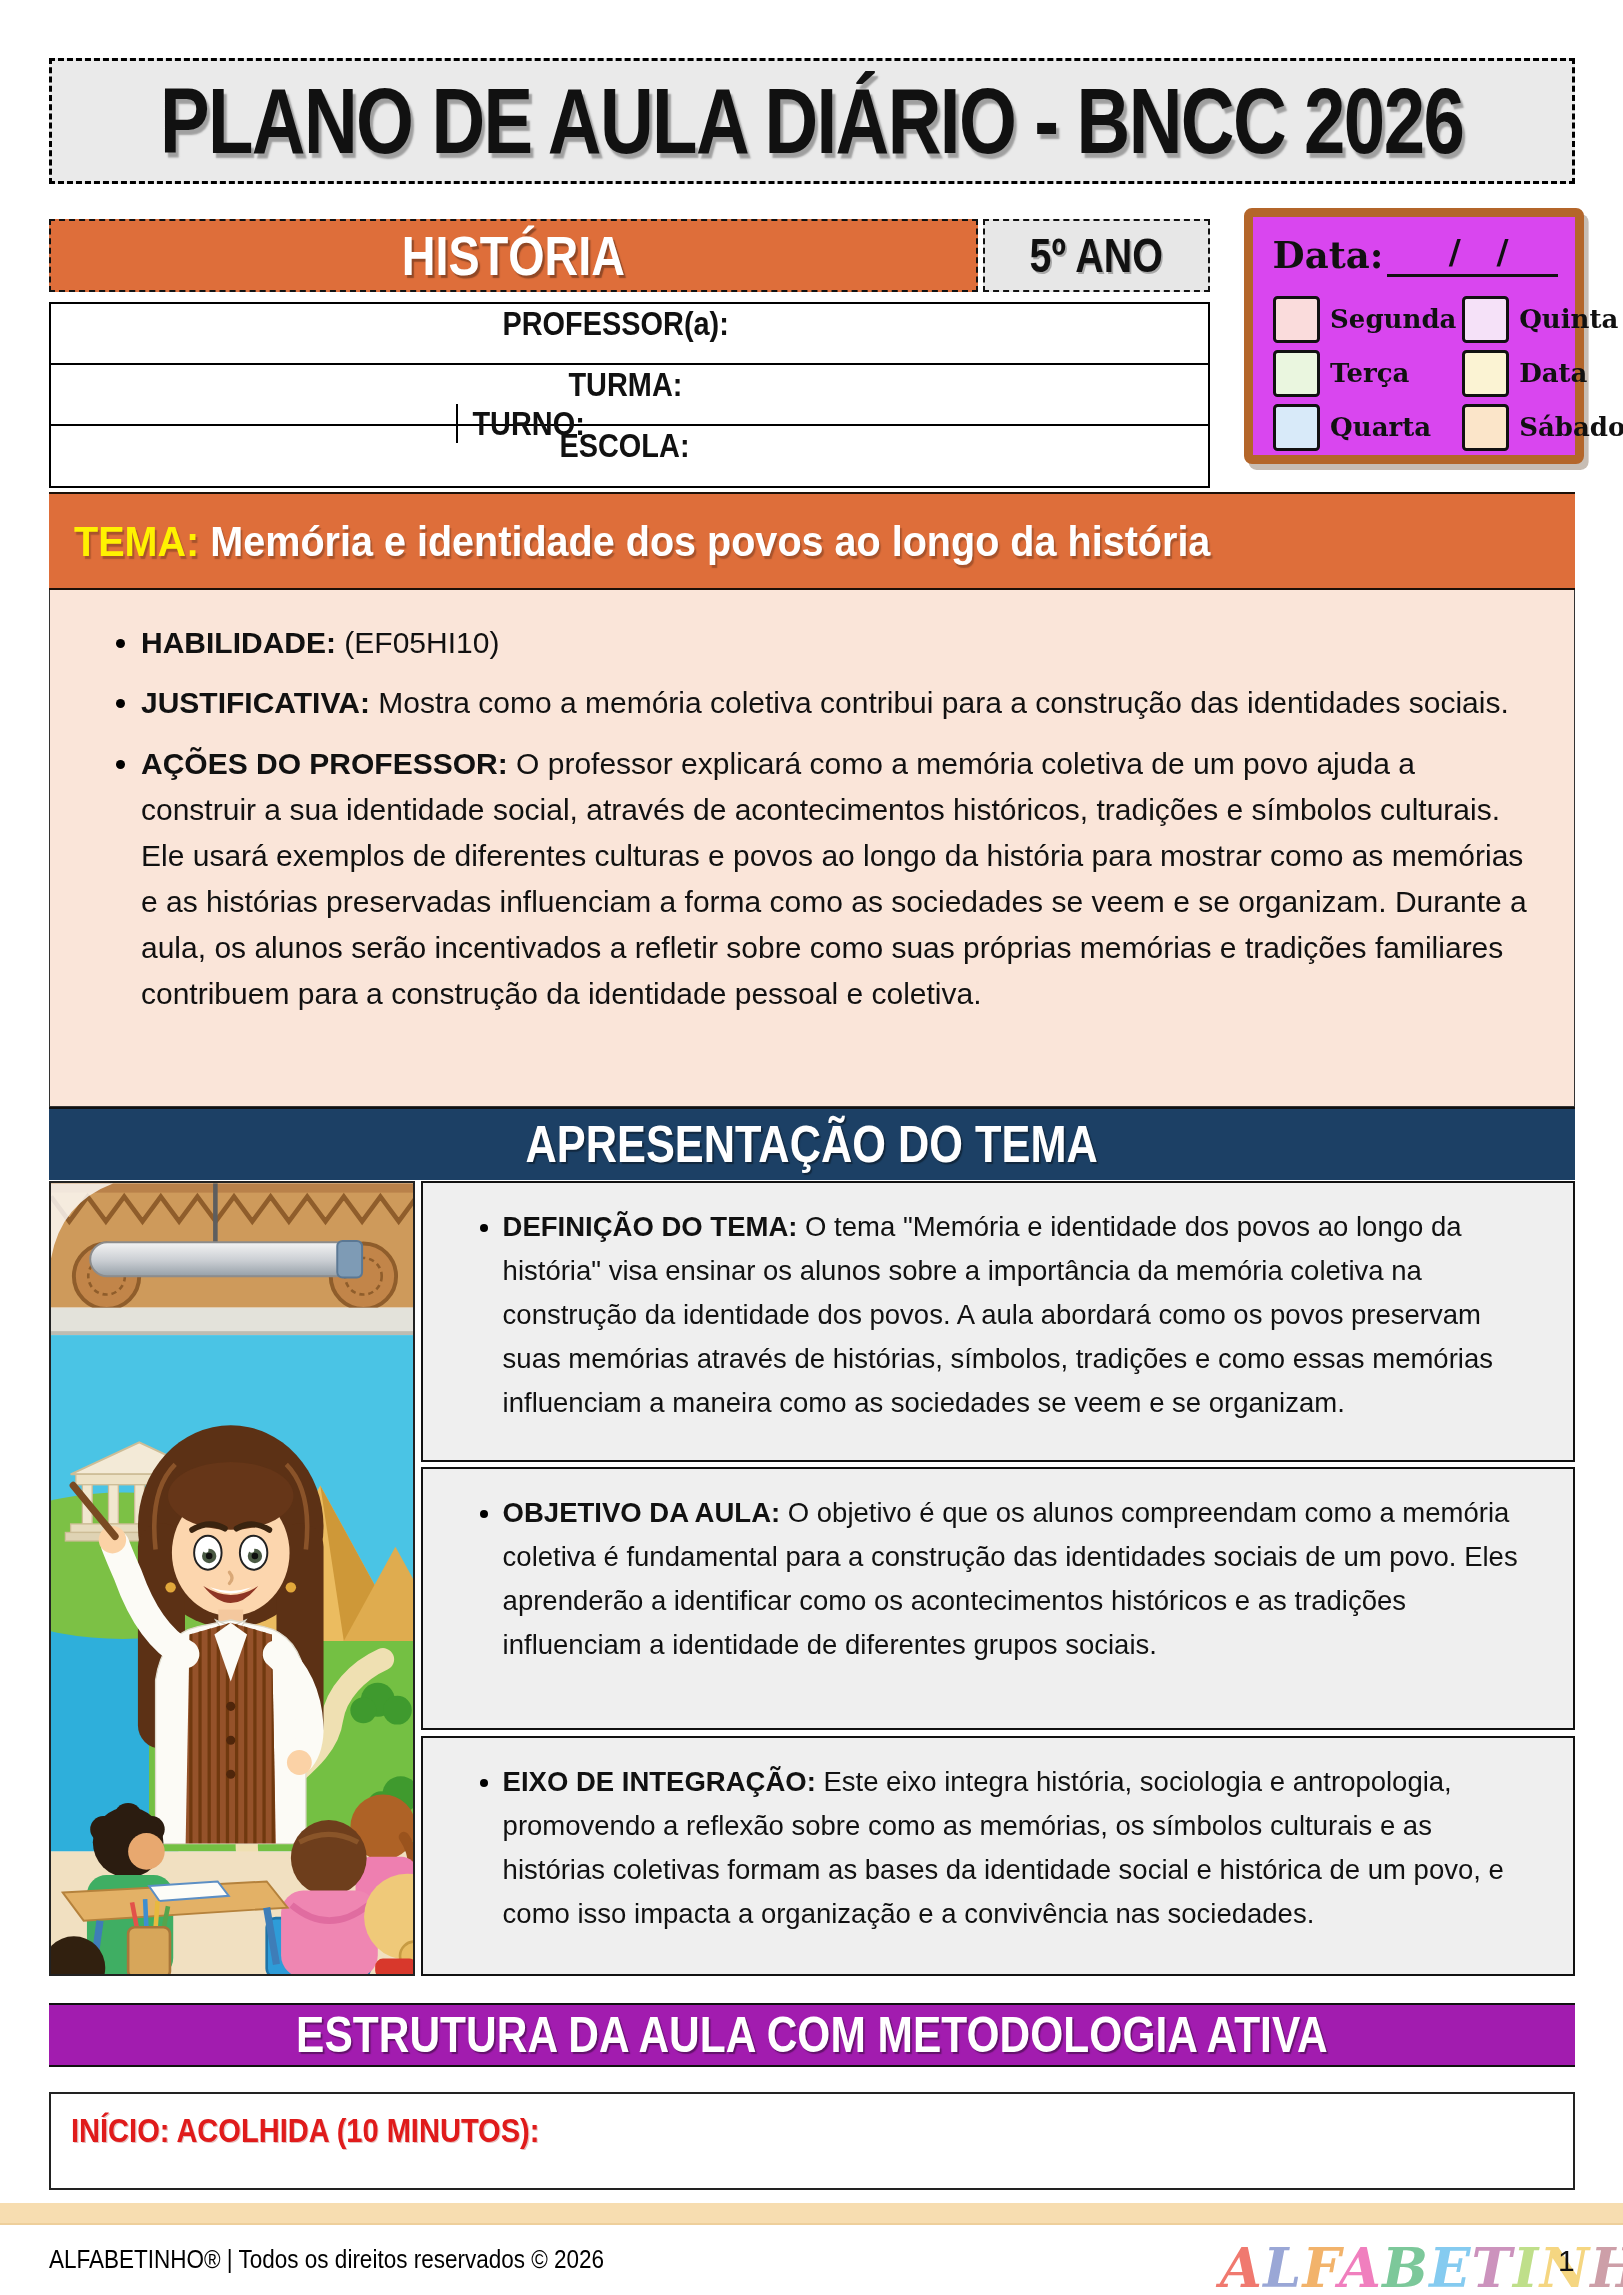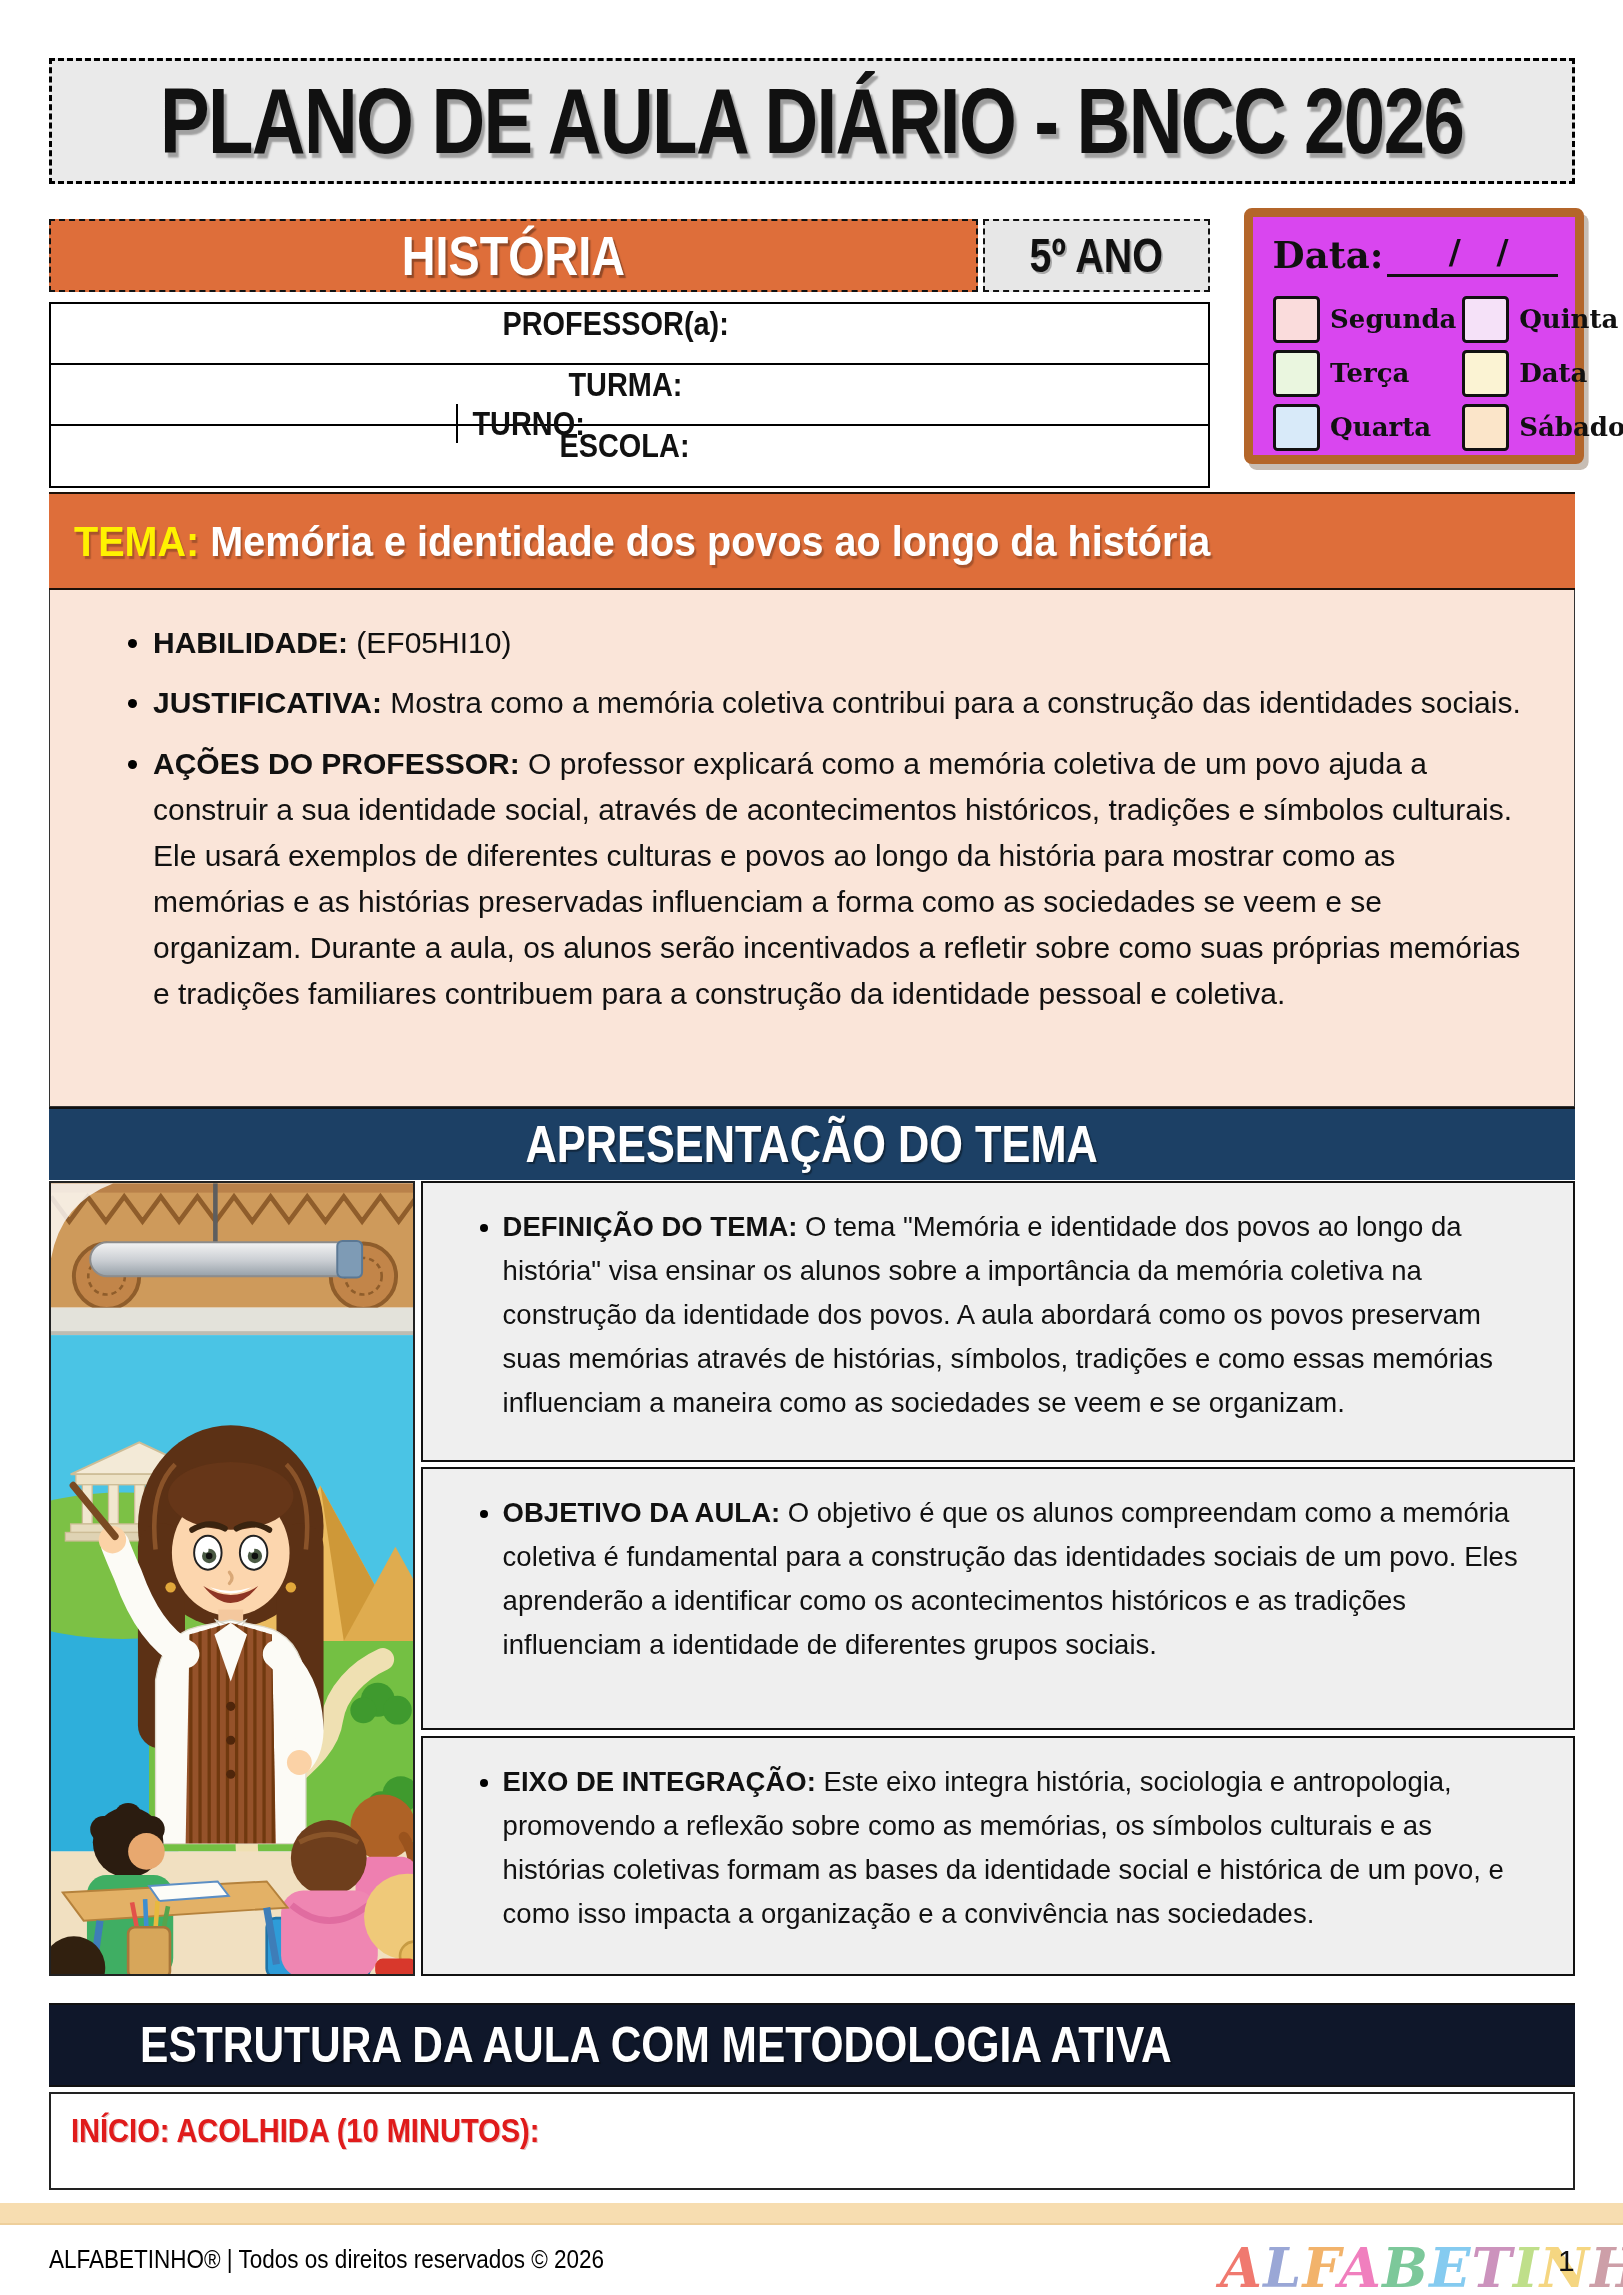--- a/index.html
+++ b/index.html
@@ -47,43 +47,43 @@
 
   
   .tema-bar{left:49px;top:492px;width:1526px;height:98px;background:#DE6E3A;
             border-top:2.6px solid #1c1008;border-bottom:2.6px solid #1c1008;
             display:flex;align-items:center;padding-left:25px;}
   .tema-inner{font-size:43px;font-weight:800;transform:scaleX(0.92);transform-origin:0 50%;white-space:nowrap;
               text-shadow:2px 2.6px 1.3px rgba(0,0,0,.25);}
   .tema-label{color:#FFF200;} .tema-title{color:#ffffff;}
   .tema-content{left:49px;top:590px;width:1526px;height:517px;background:#FAE5D9;
                 border-left:1.3px solid #333;border-right:1.3px solid #333;border-bottom:1.3px solid #333;
-                padding:30px 39px 13px 32px;}
+                padding:30px 39px 13px 20px;}
   ul.blist{margin:0;padding-left:71px;}
   ul.blist li{font-size:30px;line-height:46px;margin-bottom:14.4px;}
   ul.blist li::marker{color:#000;}
   .blabel{font-weight:800;}
 
   
   .apres-bar{left:49px;top:1107px;width:1526px;height:73px;background:#1C4065;
              border-top:2px solid #111;display:flex;align-items:center;justify-content:center;}
   .apres-text{color:#fff;font-size:51px;font-weight:800;transform:scaleX(0.85);white-space:nowrap;
               text-shadow:2px 2px 1.3px rgba(0,0,0,.4);}
   .illus{left:49px;top:1181px;width:366px;height:795px;border:2px solid #222;background:#fff;overflow:hidden;}
   .rbox{left:421px;width:1154px;background:#EFEFEF;border:2px solid #111;padding:22px 33px 6.5px 19.6px;}
   .rbox1{top:1181px;height:281px;}
   .rbox2{top:1467px;height:263px;}
   .rbox3{top:1736px;height:240px;}
   .rbox ul.blist{padding-left:60px;}
   .rbox ul.blist li{font-size:27.5px;line-height:44px;margin-bottom:0;}
 
   
-  .estr-bar{left:49px;top:2003px;width:1526px;height:84px;background:#0f172a;
+  .estr-bar{left:49px;top:2003px;width:1526px;height:64px;background:#a21caf;
             border-top:2px solid #111;border-bottom:2px solid #111;
-            display:flex;align-items:center;}
+            display:flex;align-items:center;justify-content:center;}
   .estr-text{color:#fff;font-size:50px;font-weight:800;transform:scaleX(0.85);white-space:nowrap;
              text-shadow:2px 2px 1.3px rgba(0,0,0,.4);}
   .inicio-box{left:49px;top:2092px;width:1526px;height:98px;background:#fff;border:2px solid #222;
               padding:18.3px 19.6px;}
   .inicio-text{color:#E01B1B;font-size:33px;font-weight:800;transform:scaleX(0.88);transform-origin:0 0;
                white-space:nowrap;text-shadow:1.3px 1.3px 0.7px rgba(150,0,0,.25);}
 
   
   .tan-bar{left:0;top:2203px;width:1623px;height:22px;background:#F7DDB0;border-bottom:2px solid #EECF9B;}
   .foot-left{left:49px;top:2245px;font-size:25px;color:#000;transform:scaleX(0.9);transform-origin:0 0;white-space:nowrap;}

